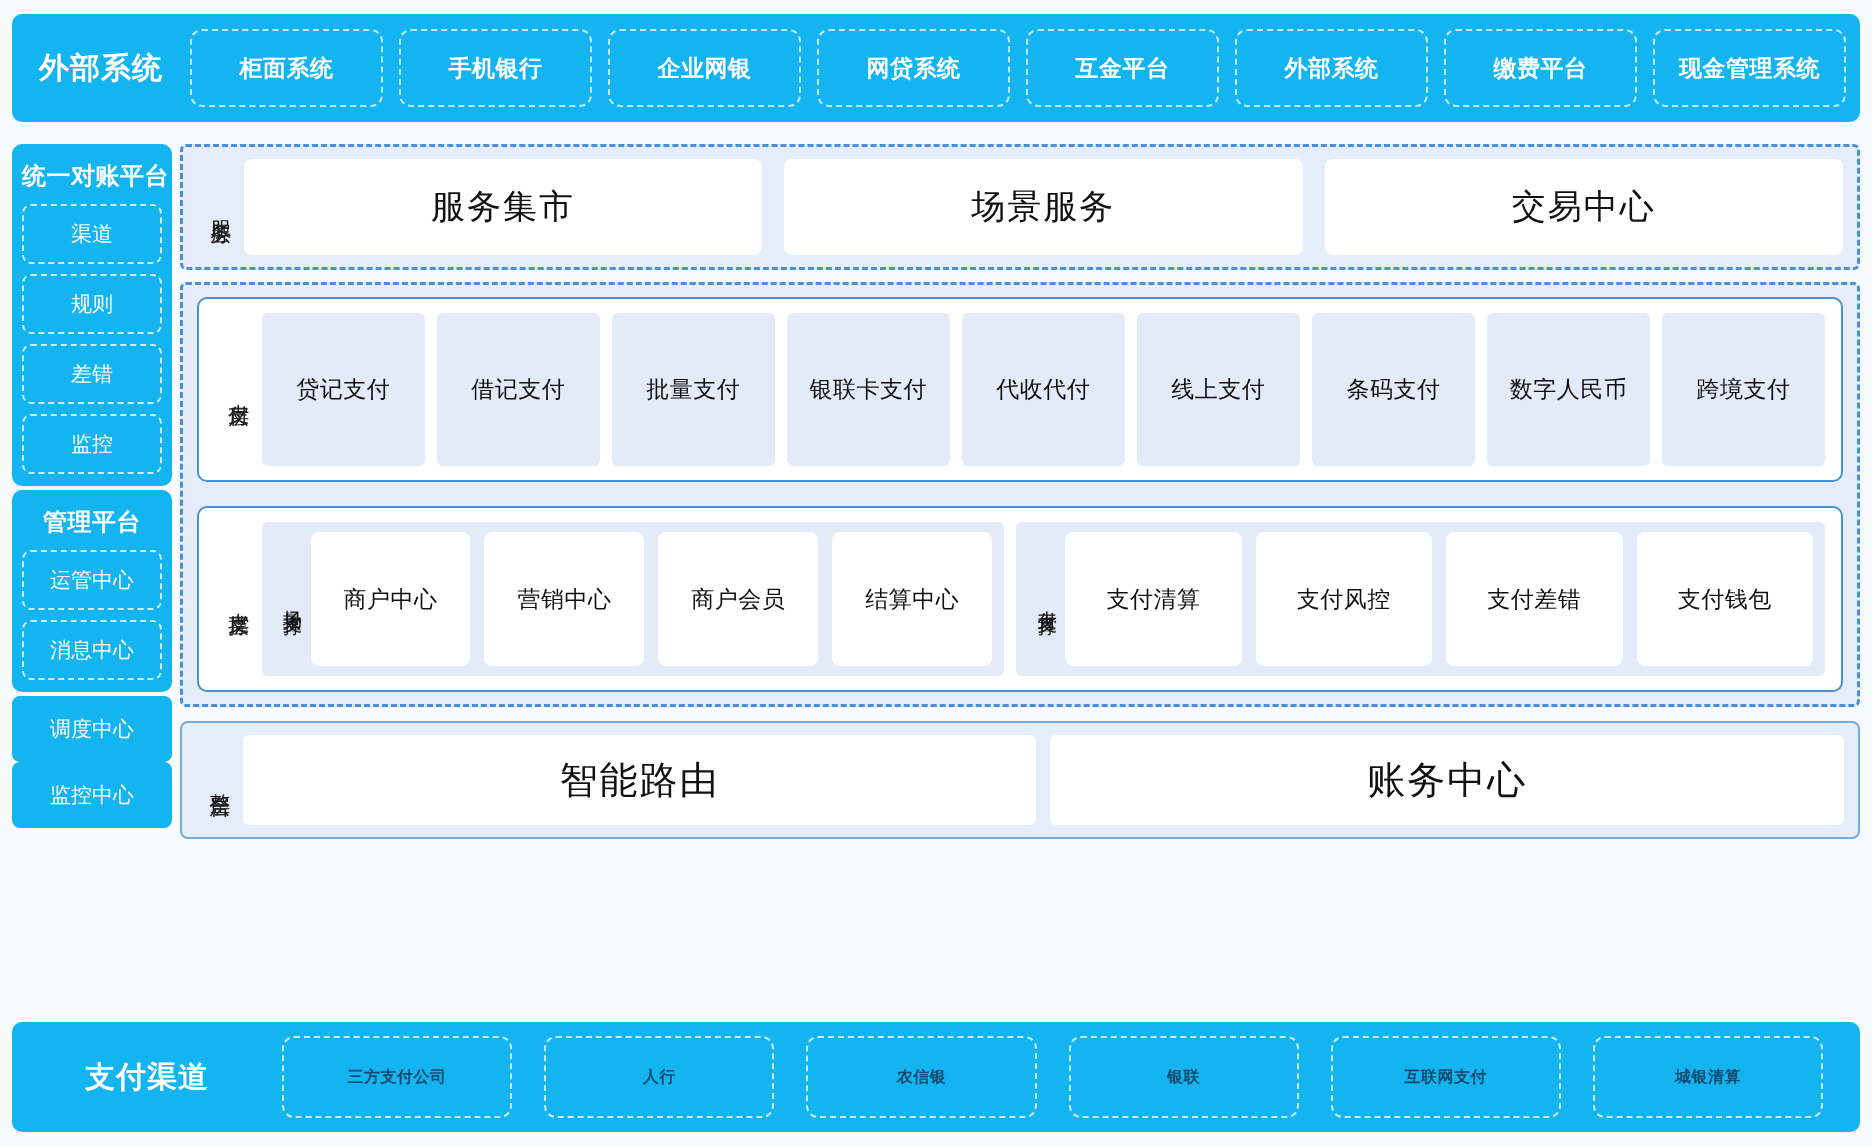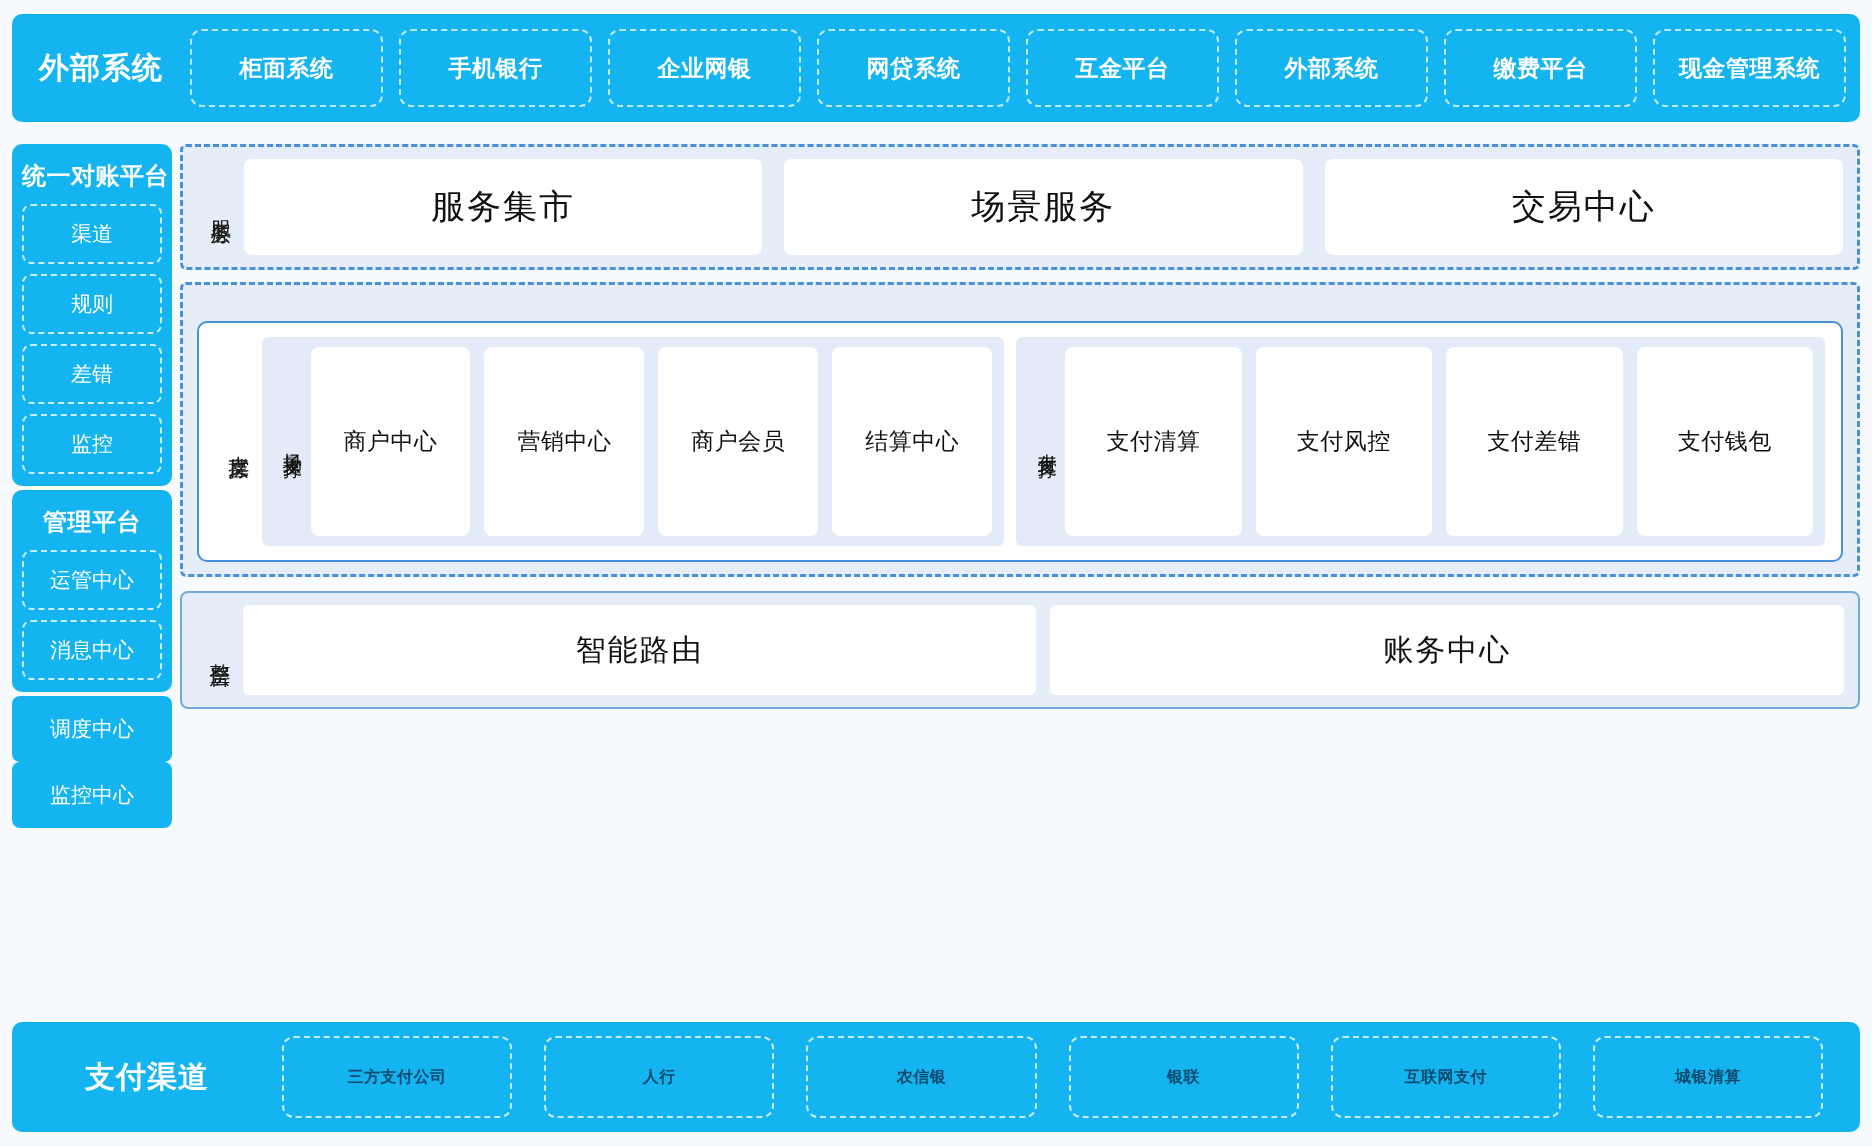--- a/index.html
+++ b/index.html
@@ -153,21 +153,21 @@
   }
   .inner-card {
     background: #ffffff;
     border: 2px solid #4a90d9;
     border-radius: 10px;
     padding: 14px 16px;
     display: flex;
     align-items: stretch;
   }
   .inner-card.pay { height: 185px; margin-bottom: 14px; }
-  .inner-card.support { height: 241px; margin-top: 24px; }
+  .inner-card.support { height: 186px; margin-top: 24px; }
 
   .pay-boxes {
     display: flex;
     flex: 1 1 auto;
     gap: 12px;
   }
   .pay-box {
     flex: 1 1 0;
     background: #e2ebf7;
     border-radius: 6px;
@@ -238,21 +238,21 @@
     flex: 1 1 auto;
     gap: 14px;
   }
   .integ-box {
     flex: 1 1 0;
     background: #ffffff;
     border-radius: 6px;
     display: flex;
     align-items: center;
     justify-content: center;
-    font-size: 30px;
+    font-size: 38px;
     color: #111111;
     letter-spacing: 2px;
   }
 
   
   .bottom-bar {
     position: absolute;
     left: 12px; top: 1022px;
     width: 1848px; height: 110px;
     background: #14b4f0;
@@ -334,20 +334,34 @@
       <div class="vlabel">服务层</div>
       <div class="service-boxes">
         <div class="service-box">服务集市</div>
         <div class="service-box">场景服务</div>
         <div class="service-box">交易中心</div>
       </div>
     </div>
 
     <div class="core-outer">
 
+      <div class="inner-card pay">
+        <div class="vlabel">支付层</div>
+        <div class="pay-boxes">
+          <div class="pay-box">贷记支付</div>
+          <div class="pay-box">借记支付</div>
+          <div class="pay-box">批量支付</div>
+          <div class="pay-box">银联卡支付</div>
+          <div class="pay-box">代收代付</div>
+          <div class="pay-box">线上支付</div>
+          <div class="pay-box">条码支付</div>
+          <div class="pay-box">数字人民币</div>
+          <div class="pay-box">跨境支付</div>
+        </div>
+      </div>
 
       <div class="inner-card support">
         <div class="vlabel">支撑层</div>
         <div class="support-groups">
 
           <div class="support-group scene">
             <div class="sg-label">场景支撑</div>
             <div class="sg-boxes">
               <div class="sg-box">商户中心</div>
               <div class="sg-box">营销中心</div>

